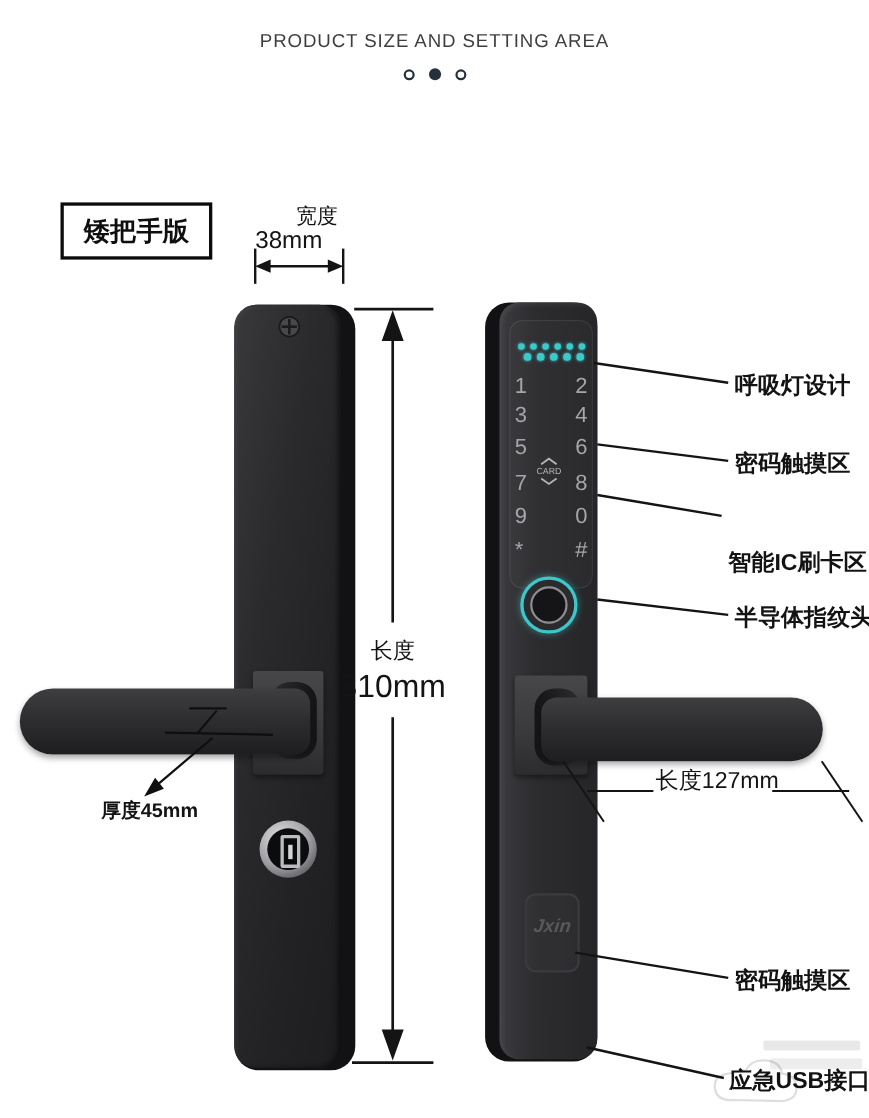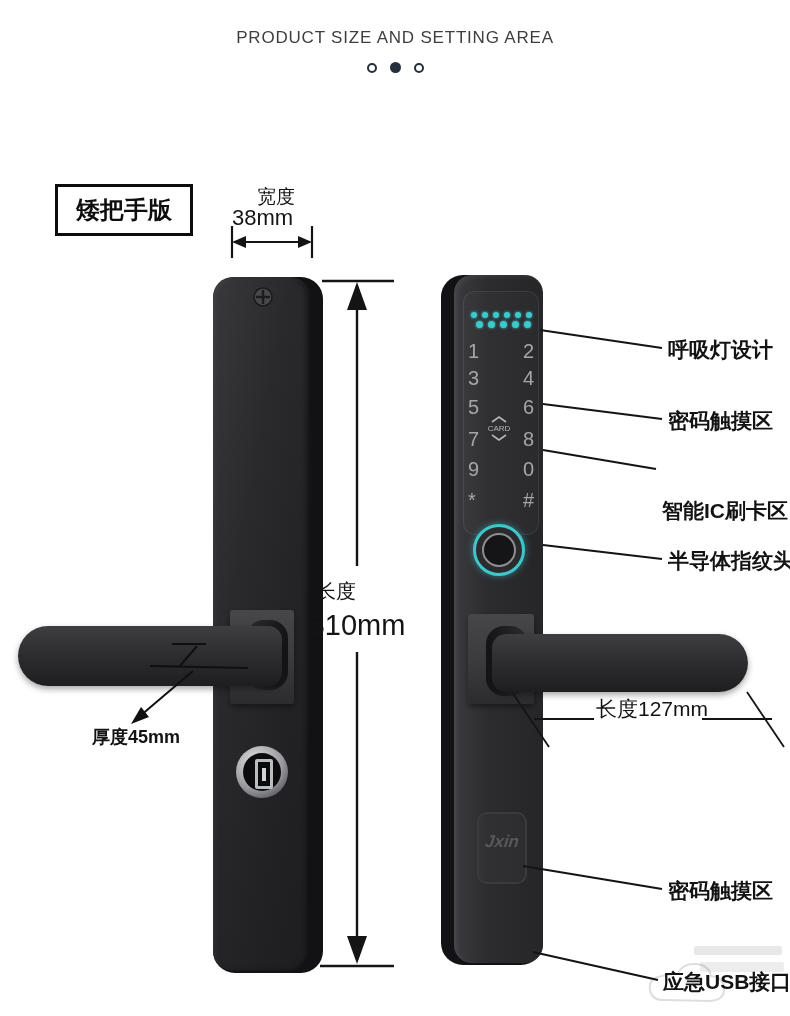--- a/index.html
+++ b/index.html
@@ -14,23 +14,23 @@
   .dot-ring{width:6px;height:6px;border:2.5px solid #24303c;border-radius:50%;}
   .dot-solid{width:11px;height:11px;background:#24303c;border-radius:50%;}
   .title{top:72px;left:0;width:100%;text-align:center;font-size:58px;font-weight:800;
          color:#2a3b4d;letter-spacing:1px;}
 
   
   .badge{left:18px;top:184px;width:132px;height:46px;border:3px solid #0c0c0c;
          display:flex;align-items:center;justify-content:center;font-size:24px;font-weight:700;color:#0e0e0e;margin-left:37px;}
 
   
-  .dim-w-label{left:236px;top:184px;width:80px;text-align:center;font-size:19px;font-weight:500;}
+  .dim-w-label{left:248px;top:184px;width:80px;text-align:center;font-size:19px;font-weight:500;}
   .dim-w-value{left:232px;top:205px;width:80px;text-align:left;font-size:22px;font-weight:500;}
-  .dim-l-label{left:316px;top:578px;width:82px;text-align:left;font-size:20px;}
+  .dim-l-label{left:316px;top:578px;width:82px;text-align:center;font-size:20px;}
   .dim-l-value{left:306px;top:609px;width:102px;text-align:center;font-size:29px;}
   .dim-hl{left:596px;top:695px;font-size:21px;font-weight:500;white-space:nowrap;}
   .dim-th{left:92px;top:725px;font-size:18px;font-weight:600;white-space:nowrap;}
 
   .callout{font-size:21px;font-weight:600;color:#131313;white-space:nowrap;}
   .c1{left:668px;top:336px;} .c2{left:668px;top:407px;} .c3{left:662px;top:457px;margin-top:40px;}
   .c4{left:668px;top:547px;} .c5{left:668px;top:877px;} .c6{left:663px;top:968px;}
 
   
   .llock-body{left:213px;top:277px;width:110px;height:696px;border-radius:22px;background:#121214;z-index:1;}

